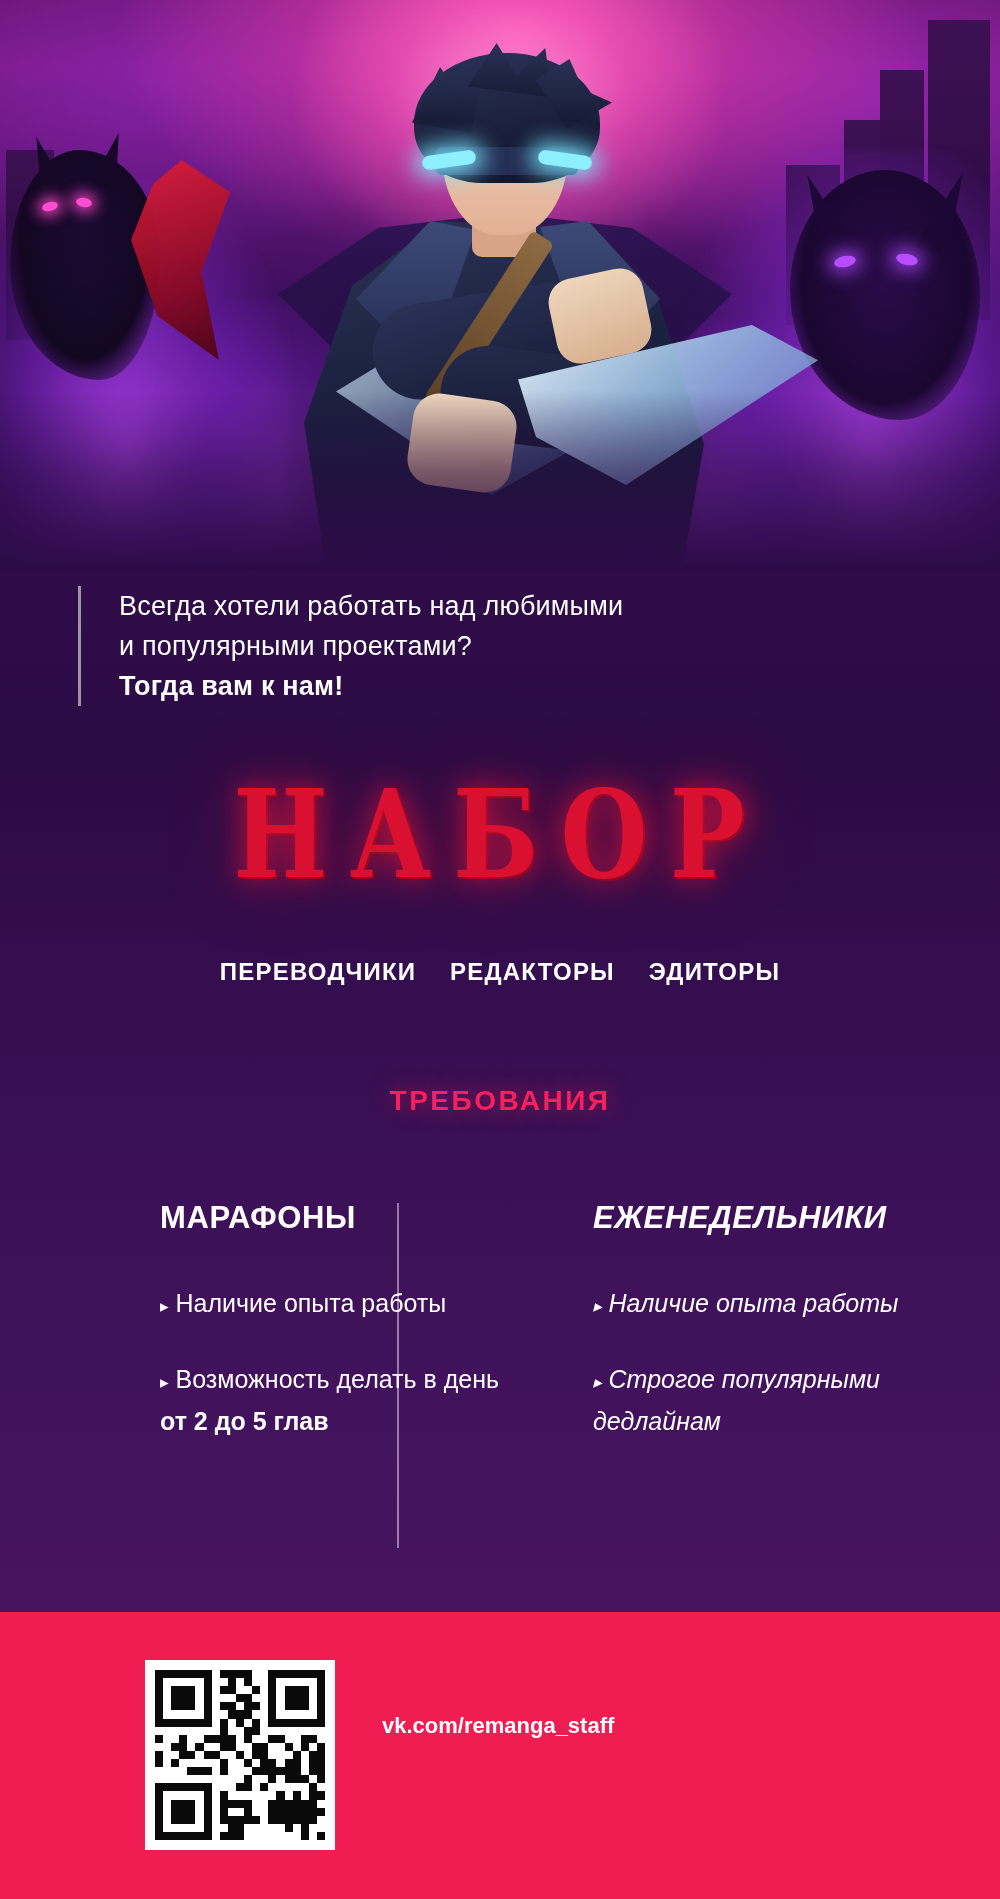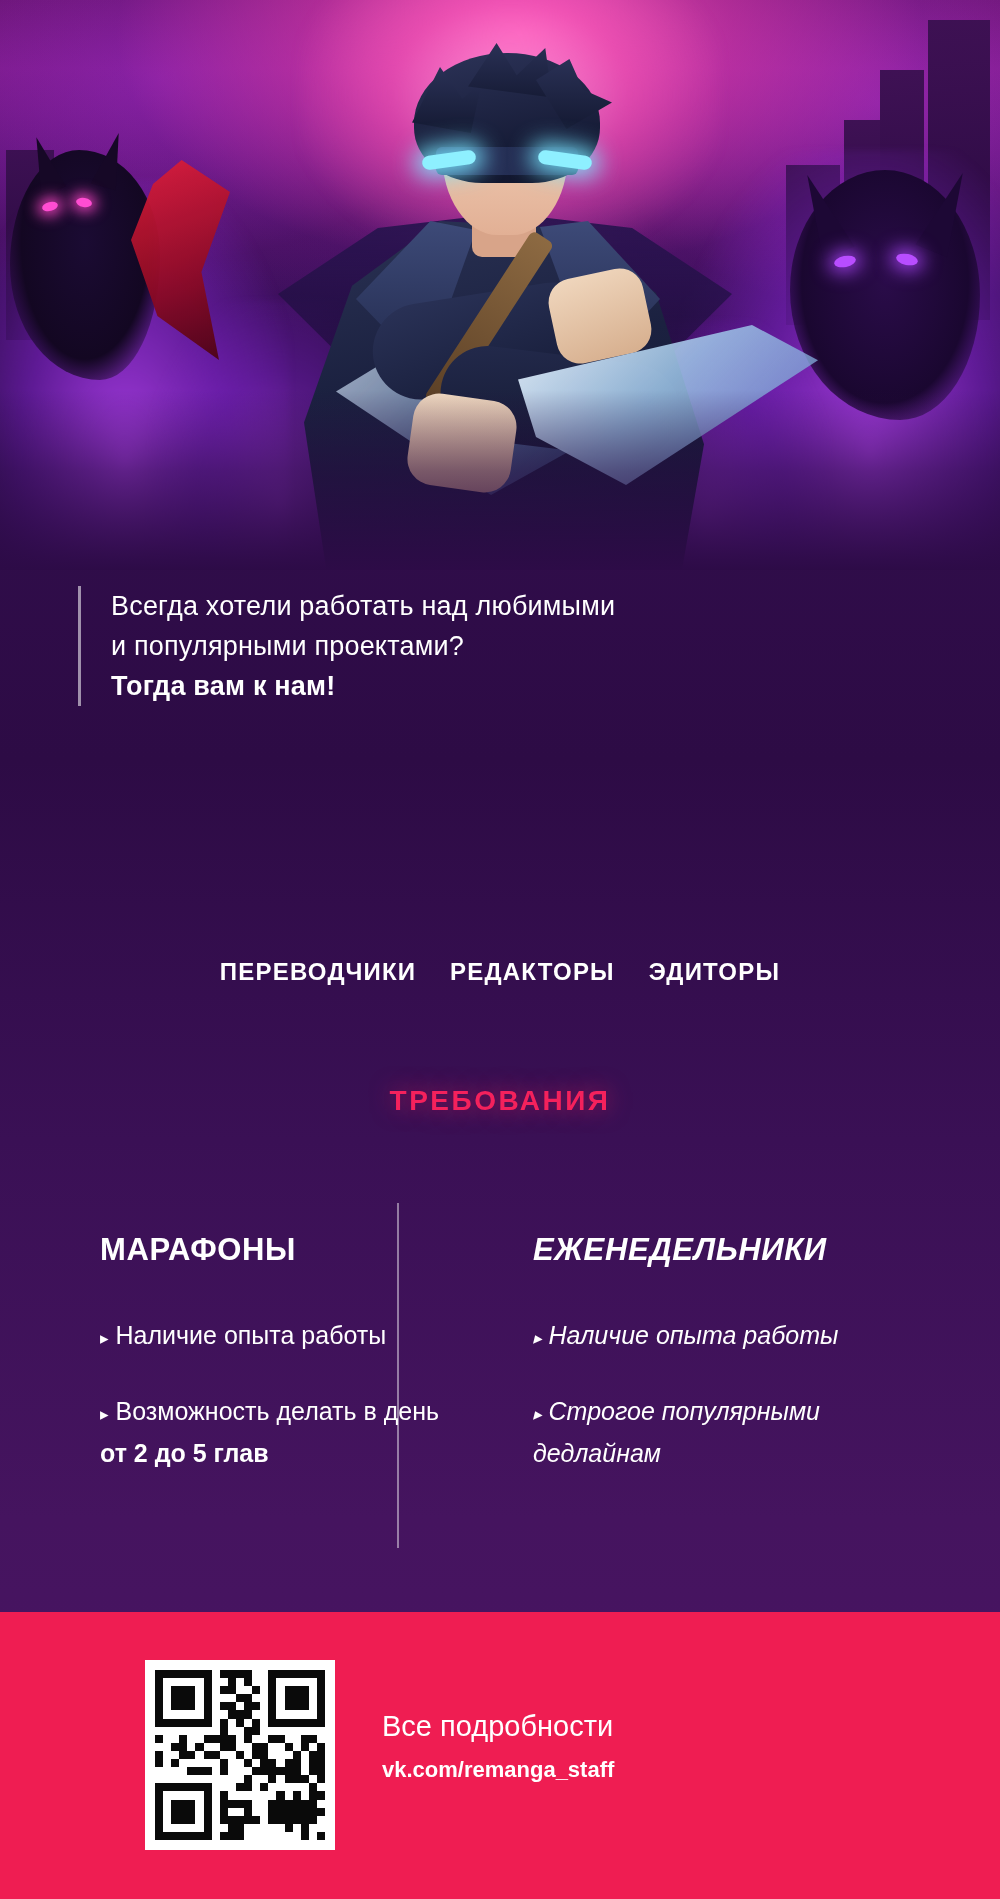--- a/index.html
+++ b/index.html
@@ -228,21 +228,21 @@
     opacity: .85;
   }
   .hero-fade {
     position: absolute; left: 0; bottom: 0; width: 1000px; height: 180px;
     background: linear-gradient(180deg, rgba(42,11,69,0) 0%, rgba(40,11,66,0.55) 45%, #2d0b47 100%);
   }
 
   
   .intro {
     position: absolute; left: 78px; top: 586px; width: 830px;
-    padding-left: 30px;
+    padding-left: 38px;
     border-left: 3px solid rgba(255,255,255,0.55);
   }
   .intro p {
     color: #ffffff;
     font-size: 27px;
     line-height: 40px;
     letter-spacing: .2px;
   }
   .intro p.bold { font-weight: 700; }
 
@@ -277,23 +277,24 @@
     position: absolute; left: 0; top: 1085px; width: 1000px;
     text-align: center;
     font-size: 28px;
     font-weight: 700;
     letter-spacing: 2.5px;
     color: #f4215c;
     text-shadow: 0 0 22px rgba(244,33,92,0.6);
   }
 
   .cols {
-    position: absolute; left: 100px; top: 1232px;
+    position: absolute; left: 100px; top: 1200px;
     width: 810px; height: 360px;
     display: flex;
+    justify-content: flex-end;
   }
   .col { width: 375px; position: relative; }
   .col.right { padding-left: 58px; font-style: italic; }
   .divider {
     position: absolute; left: 397px; top: 1203px;
     width: 2px; height: 345px;
     background: rgba(255,255,255,0.45);
   }
   .col h3 {
     color: #ffffff;
@@ -402,20 +403,23 @@
 
     <div class="hero-fade"></div>
   </div>
 
   <div class="intro">
     <p>Всегда хотели работать над любимыми</p>
     <p>и популярными проектами?</p>
     <p class="bold">Тогда вам к нам!</p>
   </div>
 
+  <div class="nabor">
+    <span class="word">НАБОР</span>
+  </div>
 
   <div class="roles">
     <span>ПЕРЕВОДЧИКИ</span>
     <span>РЕДАКТОРЫ</span>
     <span>ЭДИТОРЫ</span>
   </div>
 
   <div class="req-title">ТРЕБОВАНИЯ</div>
 
   <div class="divider"></div>
@@ -883,18 +887,17 @@
           <i></i>
           <i></i>
           <i></i>
           <i></i>
           <i class="on"></i>
           <i></i>
           <i class="on"></i>
         </div>
     </div>
     <div class="footer-text">
-      <div class="l1">Все подробности</div>
       <div class="l2">vk.com/remanga_staff</div>
     </div>
   </div>
 
 </div>
 
 </body></html>

